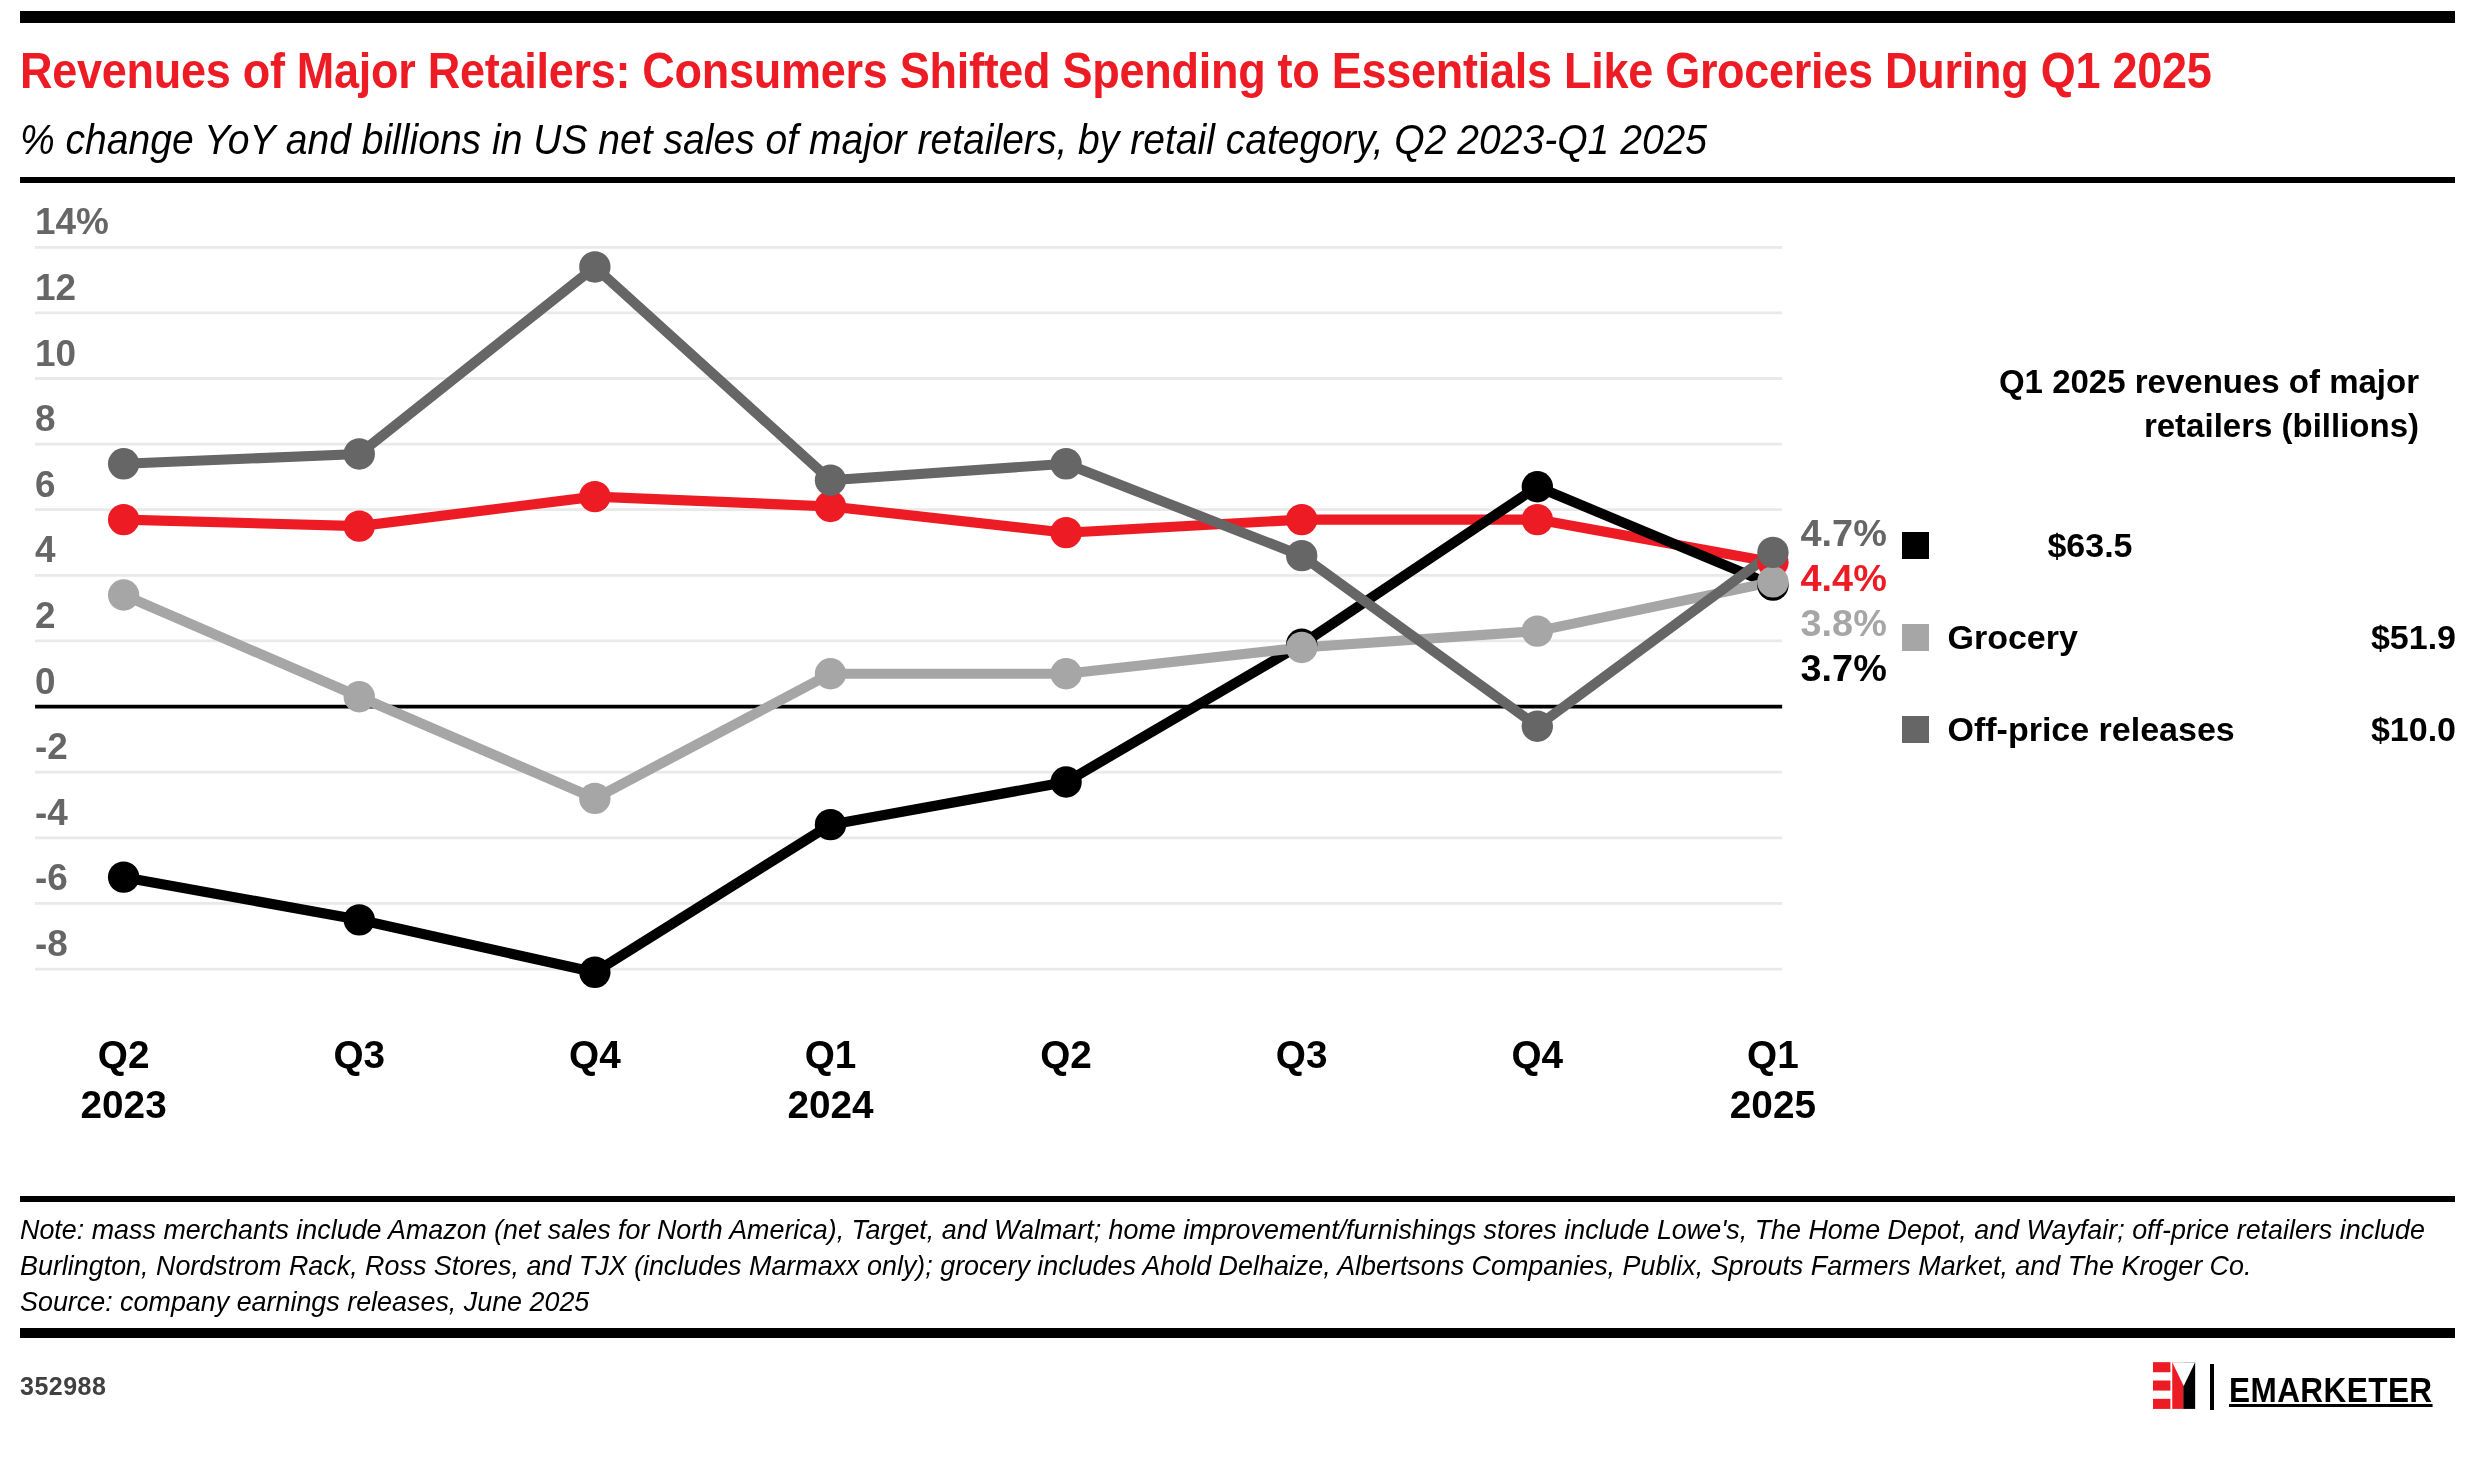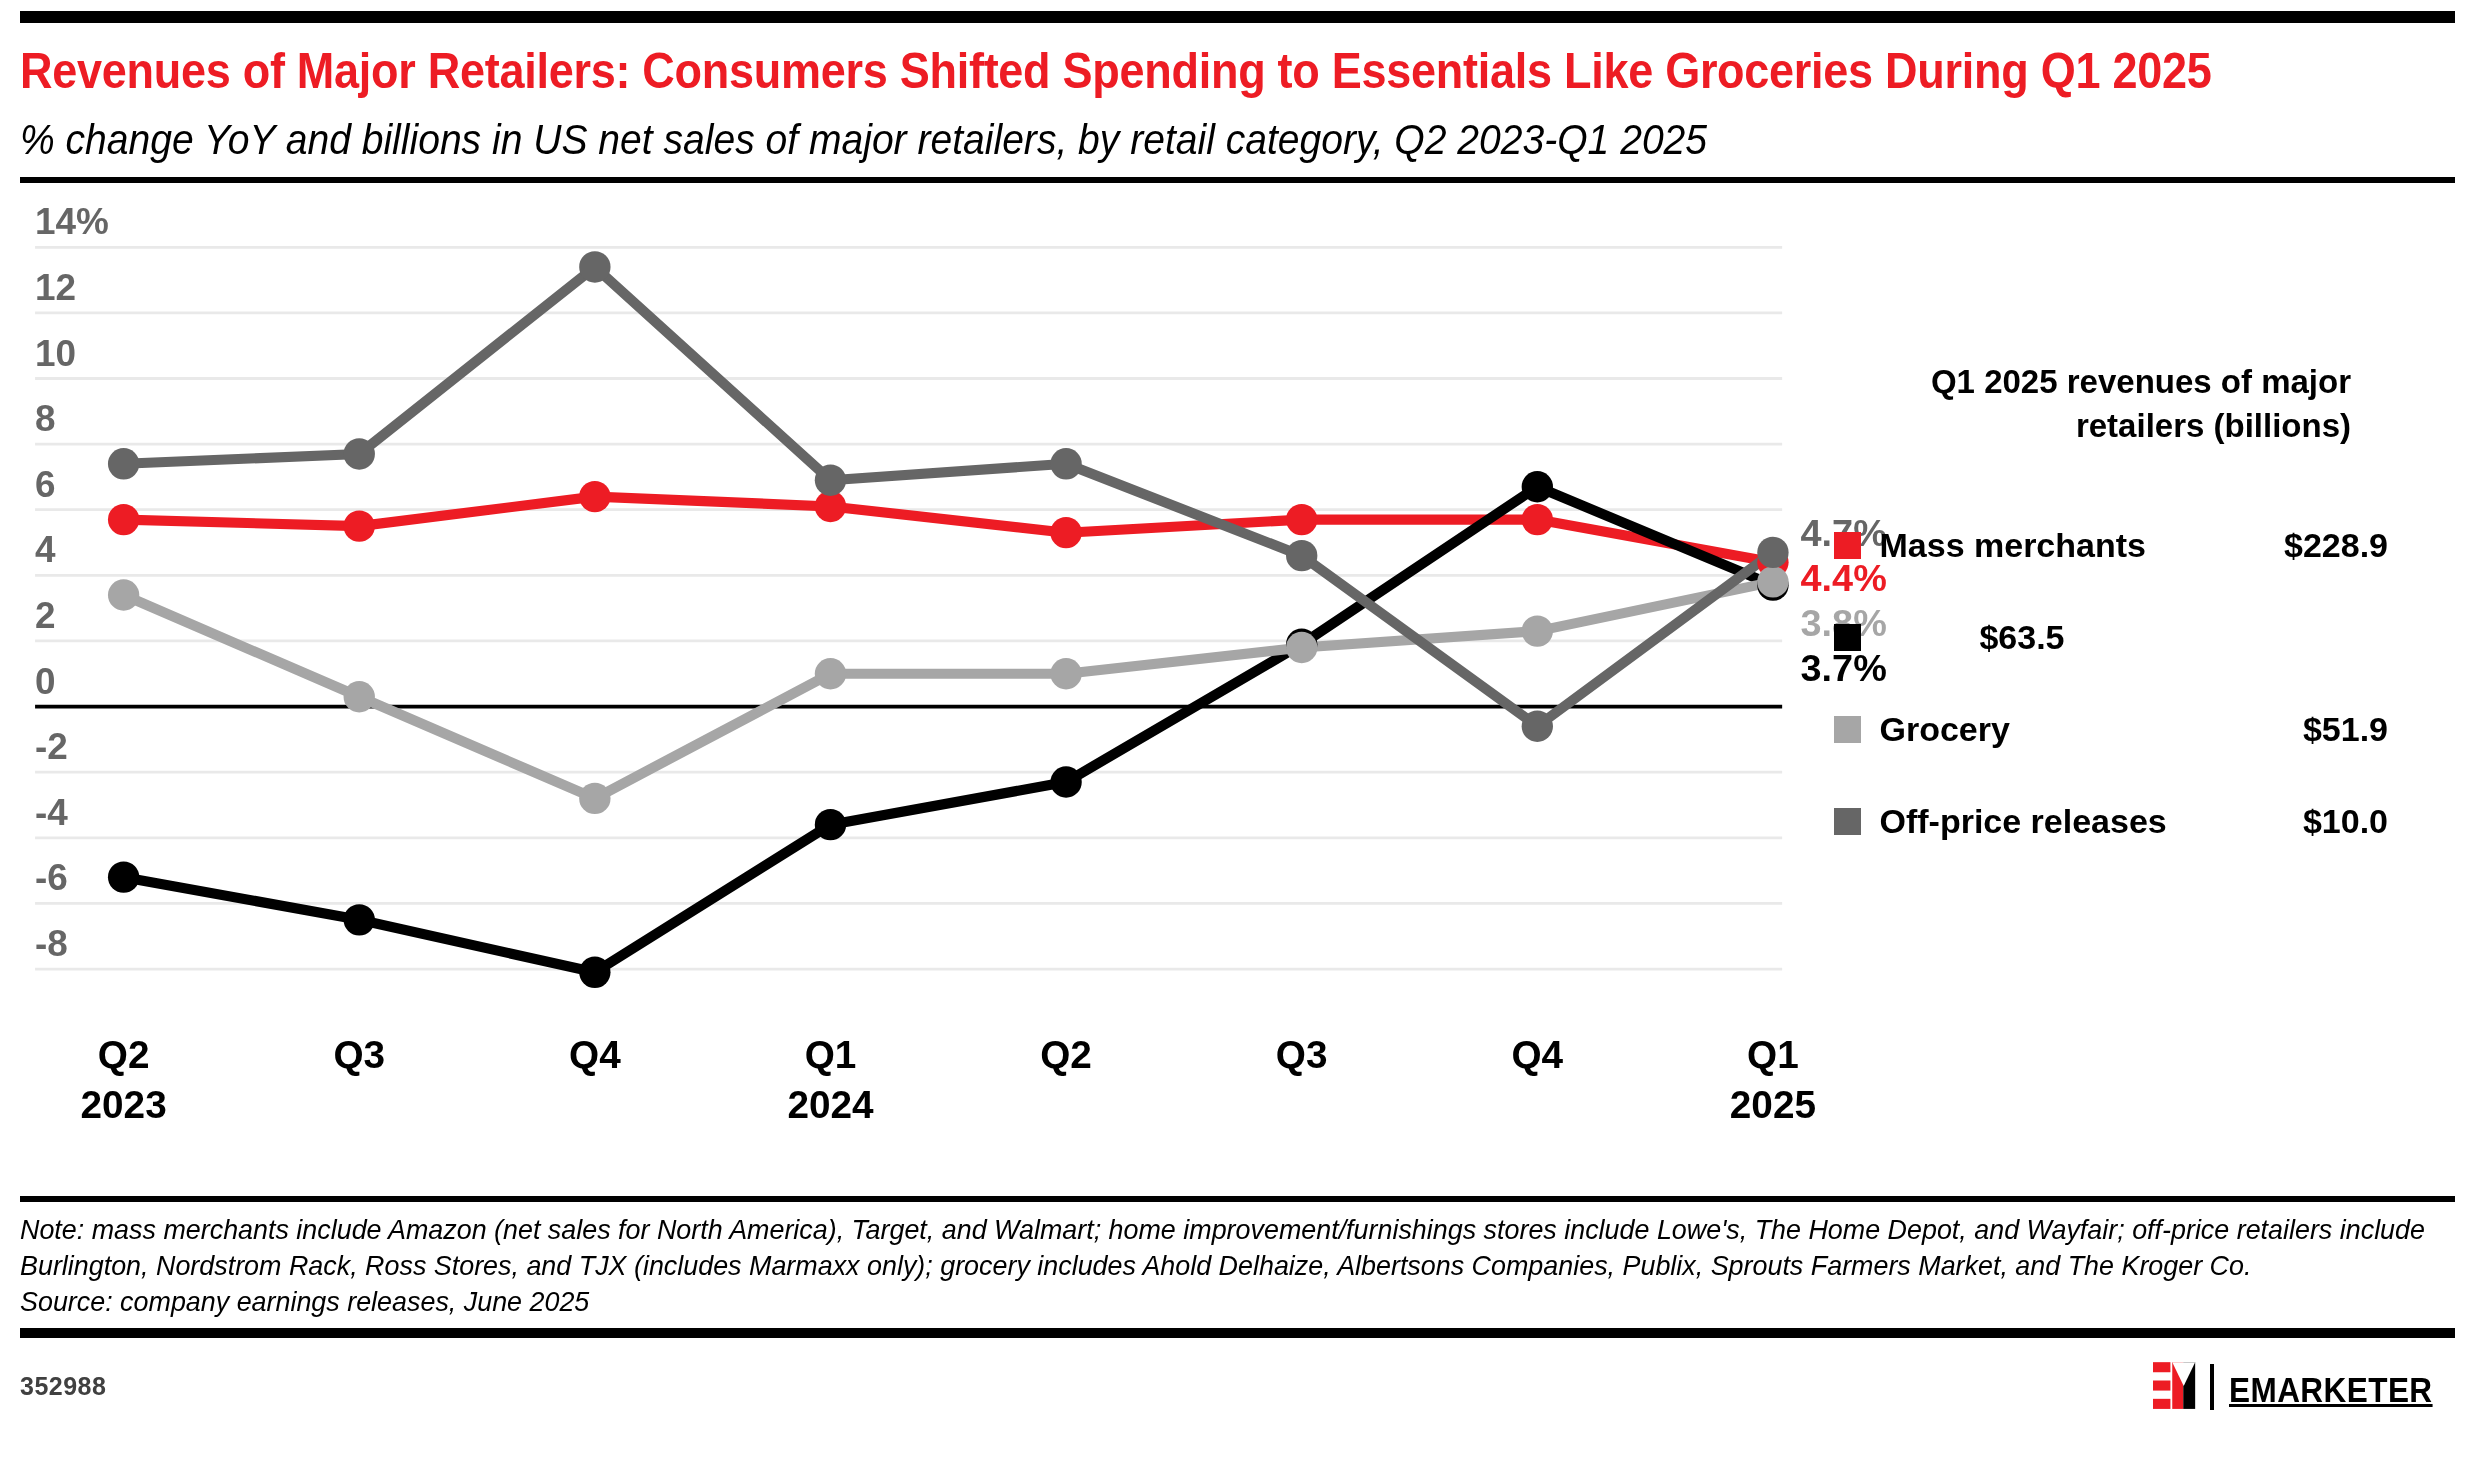--- a/index.html
+++ b/index.html
@@ -74,21 +74,21 @@
   }
   .chart-svg {
     position: absolute;
     left: 0;
     top: 0;
   }
 
   
   .legend-block {
     position: absolute;
-    left: 1814px;
+    left: 1882px;
     top: 157px;
     width: 554px;
   }
   .legend-head {
     font-weight: 700;
     font-size: 33px;
     line-height: 1.32;
     text-align: right;
     color: #000000;
     width: 517px;
@@ -261,25 +261,20 @@
         <text x="1389.142857142857" y="938" text-anchor="middle" font-family="&quot;Liberation Sans Narrow&quot;, &quot;Liberation Sans&quot;, sans-serif" font-size="42" font-weight="700" fill="#000000">Q3</text>
         <text x="1644.5714285714284" y="938" text-anchor="middle" font-family="&quot;Liberation Sans Narrow&quot;, &quot;Liberation Sans&quot;, sans-serif" font-size="42" font-weight="700" fill="#000000">Q4</text>
         <text x="1900" y="938" text-anchor="middle" font-family="&quot;Liberation Sans Narrow&quot;, &quot;Liberation Sans&quot;, sans-serif" font-size="42" font-weight="700" fill="#000000">Q1</text>
         <text x="1900" y="992" text-anchor="middle" font-family="&quot;Liberation Sans Narrow&quot;, &quot;Liberation Sans&quot;, sans-serif" font-size="42" font-weight="700" fill="#000000">2025</text>
       </svg>
 
     <div class="legend-block">
       <div class="legend-head">Q1 2025 revenues of major retailers (billions)</div>
       <div class="legend-rows" id="legend-rows">
           <div class="legend-row">
-            <span class="legend-swatch" style="background: rgb(237, 28, 36);"></span>
-            <span class="legend-label">Mass merchants</span>
-            <span class="legend-value">$228.9</span>
-          </div>
-          <div class="legend-row">
             <span class="legend-swatch" style="background: rgb(0, 0, 0);"></span>
             <span class="legend-value">$63.5</span>
           </div>
           <div class="legend-row">
             <span class="legend-swatch" style="background: rgb(166, 166, 166);"></span>
             <span class="legend-label">Grocery</span>
             <span class="legend-value">$51.9</span>
           </div>
           <div class="legend-row">
             <span class="legend-swatch" style="background: rgb(102, 102, 102);"></span>

